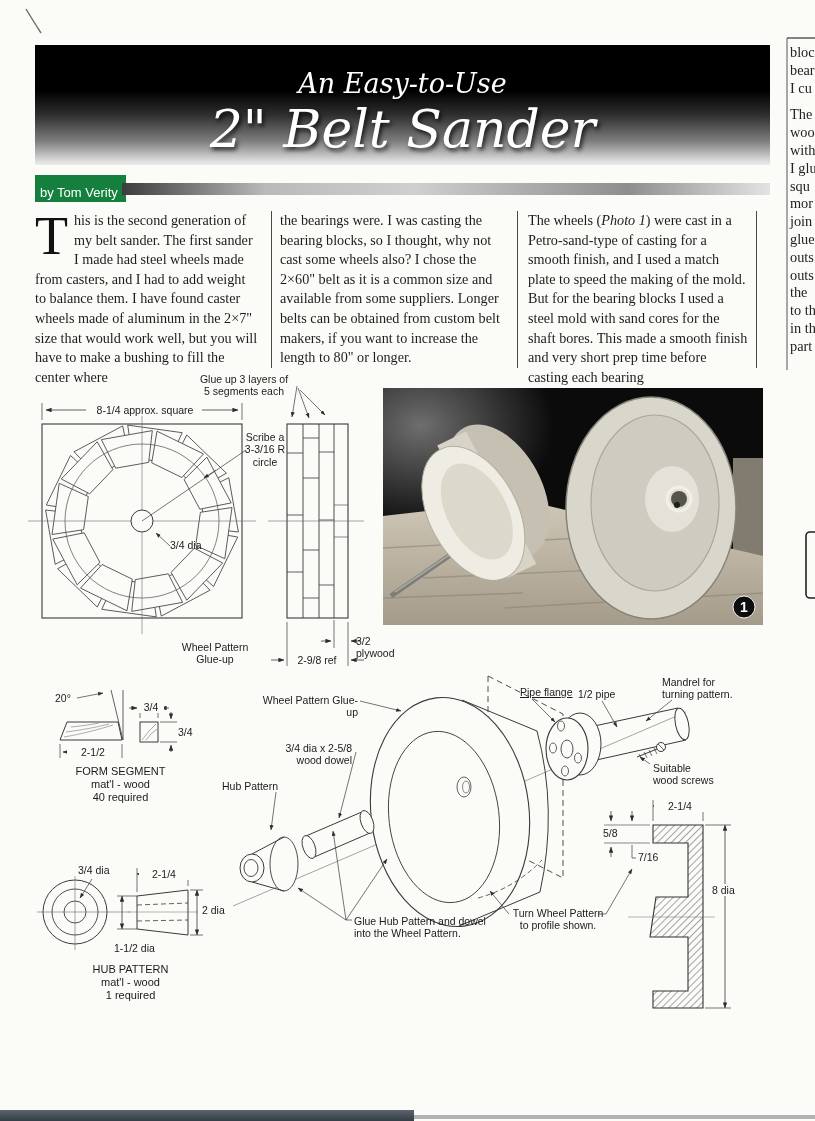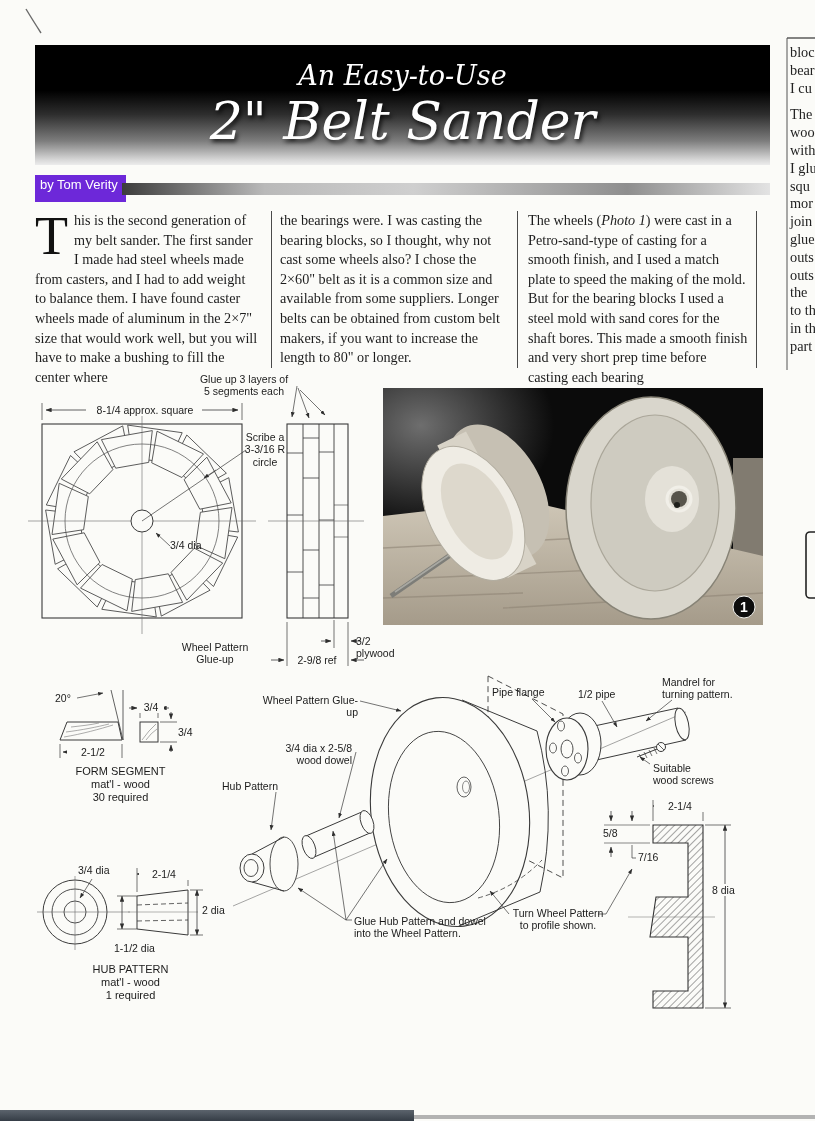--- a/index.html
+++ b/index.html
@@ -3,24 +3,24 @@
 <meta charset="utf-8">
 <style>
   html,body{margin:0;padding:0;background:#e8e8e8;}
   #page{position:relative;width:815px;height:1121px;background:#fbfbf8;overflow:hidden;
         font-family:"Liberation Sans",sans-serif;}
   .abs{position:absolute;}
   
   #banner{left:35px;top:45px;width:735px;height:120px;
     background:linear-gradient(180deg,#000 0%,#000 38%,#2e2e2e 58%,#7d7d7d 80%,#d9d9d9 96%,#ececec 100%);
     text-align:center;color:#fff;}
-  #banner .t1{font:italic 27px/30px "DejaVu Serif",serif;margin-top:16px;text-shadow:1px 2px 3px rgba(0,0,0,.7);}
+  #banner .t1{font:italic 27px/30px "DejaVu Serif",serif;margin-top:24px;text-shadow:1px 2px 3px rgba(0,0,0,.7);}
   #banner .t2{font:italic 52px/56px "DejaVu Serif",serif;margin-top:2px;text-shadow:2px 3px 4px rgba(0,0,0,.75);}
-  #byline{left:35px;top:175px;height:27px;background:#6d28d9;color:#fff;
-    font:13px/19px "Liberation Sans",sans-serif;padding:0 8px 0 5px;}
+  #byline{left:35px;top:175px;height:19px;background:#15803d;color:#fff;
+    font:13px/19px "Liberation Sans",sans-serif;padding:8px 8px 0 5px;}
   #bystrip{left:122px;top:183px;width:648px;height:12px;
     background:linear-gradient(90deg,#3c3c3c,#b9b9b9 22%,#cfcfcf 45%,#8e8e8e 78%,#e3e3e3 100%);}
   
   .col{position:absolute;top:211px;font:14.2px/19.6px "Liberation Serif",serif;color:#1c1c1c;}
   #col1{left:35px;width:224px;}
   #col2{left:280px;width:226px;}
   #col3{left:528px;width:221px;}
   .drop{float:left;font:54px/44px "Liberation Serif",serif;color:#111;margin:3px 6px 0 0;}
   .vrule{position:absolute;top:211px;height:157px;width:1px;background:#4a4a4a;}
   
@@ -316,38 +316,38 @@
   <div class="lbl c" style="left:165px;top:641px;width:100px;">Wheel Pattern
 Glue-up</div>
   <div class="lbl c" style="left:284px;top:654px;width:66px;">2-9/8 ref</div>
   <div class="lbl" style="left:356px;top:635px;width:50px;">3/2
 plywood</div>
 
   <div class="lbl r" style="left:253px;top:694px;width:105px;">Wheel Pattern Glue-up</div>
   <div class="lbl r" style="left:262px;top:742px;width:90px;">3/4 dia x 2-5/8
 wood dowel</div>
   <div class="lbl" style="left:222px;top:780px;width:60px;">Hub Pattern</div>
-  <div class="lbl" style="left:492px;top:686px;width:60px;">Pipe flange</div>
+  <div class="lbl" style="left:520px;top:686px;width:60px;text-decoration:underline;">Pipe flange</div>
   <div class="lbl" style="left:578px;top:688px;width:46px;">1/2 pipe</div>
   <div class="lbl" style="left:662px;top:676px;width:92px;">Mandrel for
 turning pattern.</div>
   <div class="lbl" style="left:653px;top:762px;width:80px;">Suitable
 wood screws</div>
   <div class="lbl" style="left:354px;top:915px;width:162px;">Glue Hub Pattern and dowel
 into the Wheel Pattern.</div>
   <div class="lbl c" style="left:508px;top:907px;width:100px;">Turn Wheel Pattern
 to profile shown.</div>
 
   <div class="lbl" style="left:55px;top:692px;width:24px;">20°</div>
   <div class="lbl c bgp" style="left:67px;top:746px;width:48px;">2-1/2</div>
   <div class="lbl c bgp" style="left:138px;top:701px;width:22px;">3/4</div>
   <div class="lbl" style="left:178px;top:726px;width:22px;">3/4</div>
   <div class="lbl c cap" style="left:58px;top:765px;width:125px;">FORM SEGMENT
 mat'l - wood
-30 required</div>
+40 required</div>
 
   <div class="lbl" style="left:78px;top:864px;width:44px;">3/4 dia</div>
   <div class="lbl c bgp" style="left:139px;top:868px;width:46px;">2-1/4</div>
   <div class="lbl" style="left:202px;top:904px;width:32px;">2 dia</div>
   <div class="lbl" style="left:102px;top:942px;width:54px;margin-left:12px;">1-1/2 dia</div>
   <div class="lbl c cap" style="left:68px;top:963px;width:125px;">HUB PATTERN
 mat'l - wood
 1 required</div>
 
   <div class="lbl c bgp" style="left:654px;top:800px;width:48px;">2-1/4</div>

